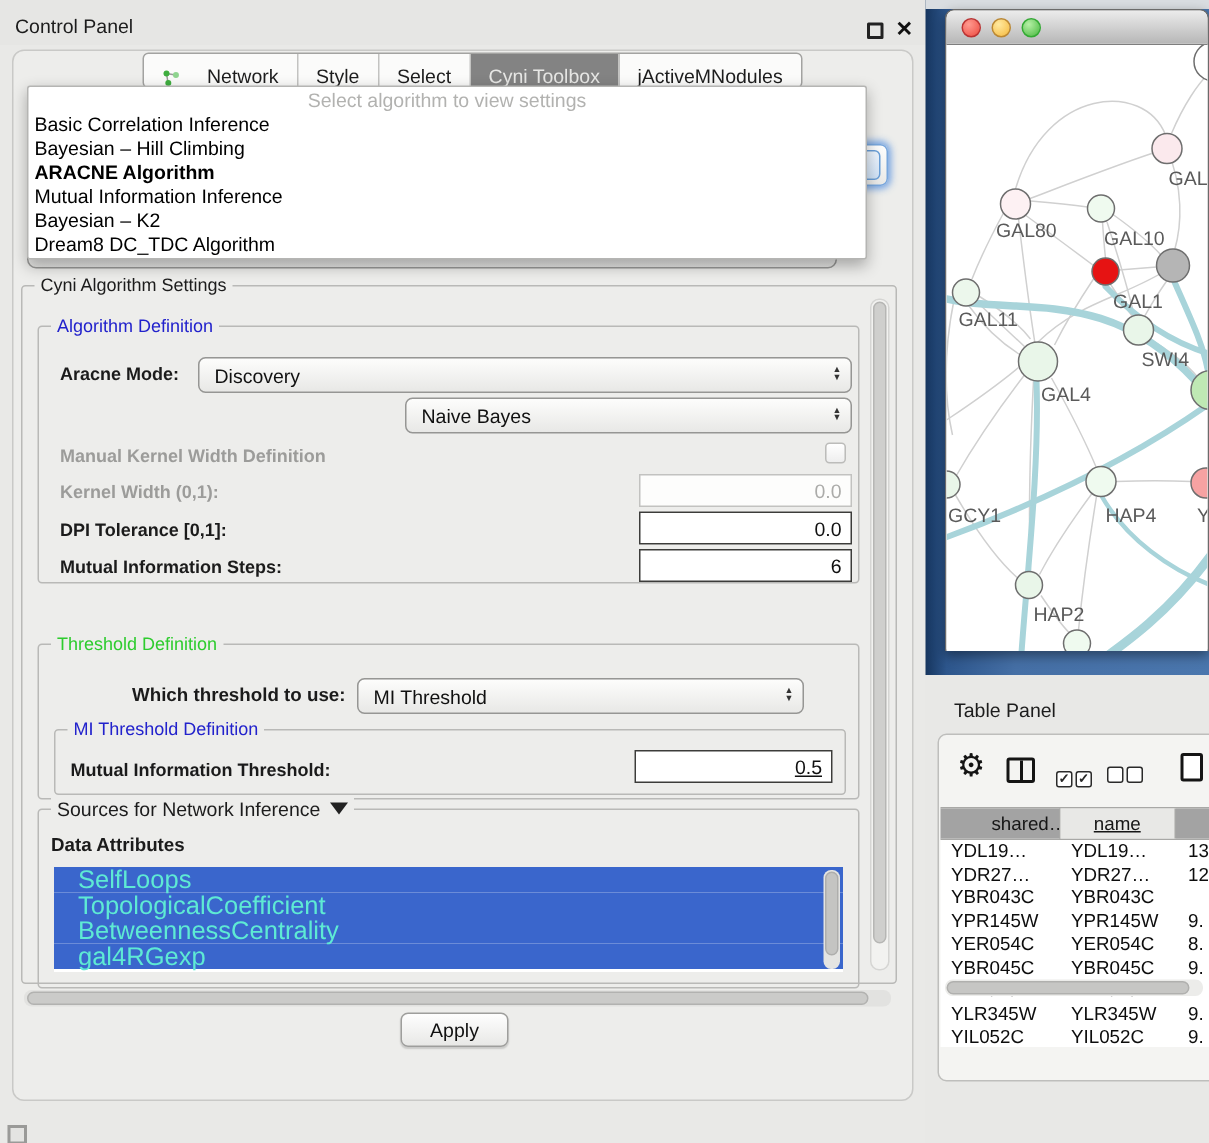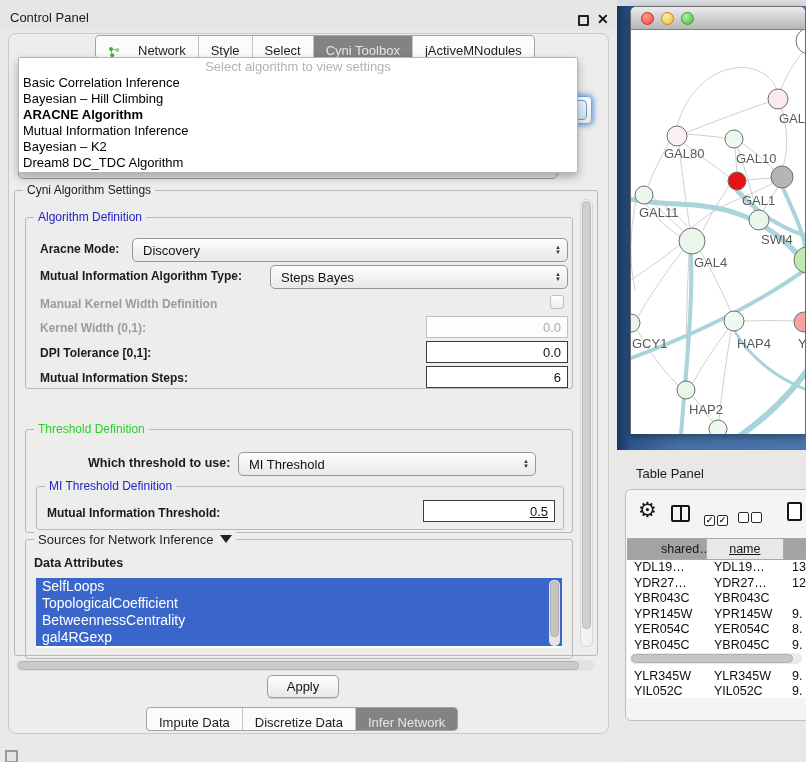--- a/index.html
+++ b/index.html
@@ -70,21 +70,21 @@
   .cbx { position:absolute; width:14px; height:14px; border:1px solid #bcbcba; border-radius:3px;
     background:linear-gradient(#fff,#eee); }
 
   #hub-row { position:absolute; left:24px; top:398px; font-size:13px; color:#151515; }
   .tri-r { display:inline-block; width:0; height:0; border-left:8px solid #111;
     border-top:6px solid transparent; border-bottom:6px solid transparent; margin-left:8px; vertical-align:-2px; }
   .tri-d { display:inline-block; width:0; height:0; border-top:8px solid #222;
     border-left:6px solid transparent; border-right:6px solid transparent; margin-left:6px; vertical-align:1px; }
 
   #attr-list { position:absolute; left:10px; top:38px; width:526px; height:70px; background:#fff; overflow:hidden; }
-  #attr-list .row { height:17px; line-height:17px; font-size:14px; color:#ffffff; padding-left:6px; }
+  #attr-list .row { height:17px; line-height:17px; font-size:17px; color:#5eead4; padding-left:16px; }
   #attr-scroll { position:absolute; right:12px; top:40px; width:11px; height:66px; background:#e4e4e2;
     border-radius:5px; }
   #attr-scroll .th { position:absolute; left:1px; top:1px; width:9px; height:56px; background:#c4c4c2;
     border:1px solid #aeaeac; border-radius:5px; }
 
   .vscroll { position:absolute; right:4px; top:8px; width:13px; bottom:8px; background:#f2f2f0;
     border:1px solid #d5d5d3; border-radius:6px; }
   .vscroll .th { position:absolute; left:1px; top:1px; width:9px; height:96%; background:#cfcfcd;
     border:1px solid #b6b6b4; border-radius:5px; }
   #hscroll { left:16px; top:660px; width:578px; height:11px; background:#e2e2e0; border-radius:5px; }
@@ -202,23 +202,22 @@
 
     <div class="group" id="alg-group">
       <span class="legend blue">Algorithm Definition</span>
 
       <span class="lbl" style="left:14px; top:24px;">Aracne Mode:</span>
       <div class="combo" style="left:106px; top:20px; width:436px;gap:42px;">
         <span>Discovery</span>
         <span class="arrows">▲<span>▼</span></span>
       </div>
 
-      <span class="lbl" style="left:14px; top:51px;">Mutual Information Algorithm Type:</span>
       <div class="combo" style="left:244px; top:47px; width:298px;">
-        <span>Steps Bayes</span>
+        <span>Naive Bayes</span>
         <span class="arrows">▲<span>▼</span></span>
       </div>
 
       <span class="lbl dis" style="left:14px; top:79px;">Manual Kernel Width Definition</span>
       <div class="cbx" style="left:524px; top:77px;"></div>
 
       <span class="lbl dis" style="left:14px; top:103px;">Kernel Width (0,1):</span>
       <input class="tin dis" style="left: 400px; top: 98px; width: 142px;" value="0.0">
 
       <span class="lbl" style="left:14px; top:128px;">DPI Tolerance [0,1]:</span>
@@ -266,31 +265,20 @@
         <div class="th"></div>
       </div>
   </div>
 
   <div class="abs" id="hscroll">
       <div class="th"></div>
     </div>
 
   <div class="abs" id="apply-btn">Apply</div>
 
-  <div class="abs tabbar" id="bottom-tabs">
-      <div class="tab">
-        <span>Impute Data</span>
-      </div>
-      <div class="tab">
-        <span>Discretize Data</span>
-      </div>
-      <div class="tab sel">
-        <span>Infer Network</span>
-      </div>
-    </div>
 
   <div class="abs" id="mini-ico"></div>
 </div>
 
 <div class="abs" id="desktop"></div>
 <div class="abs" id="desktop-top"></div>
 
 <div class="abs" id="net-window">
   <div id="net-titlebar">
     <div class="light red"></div>

